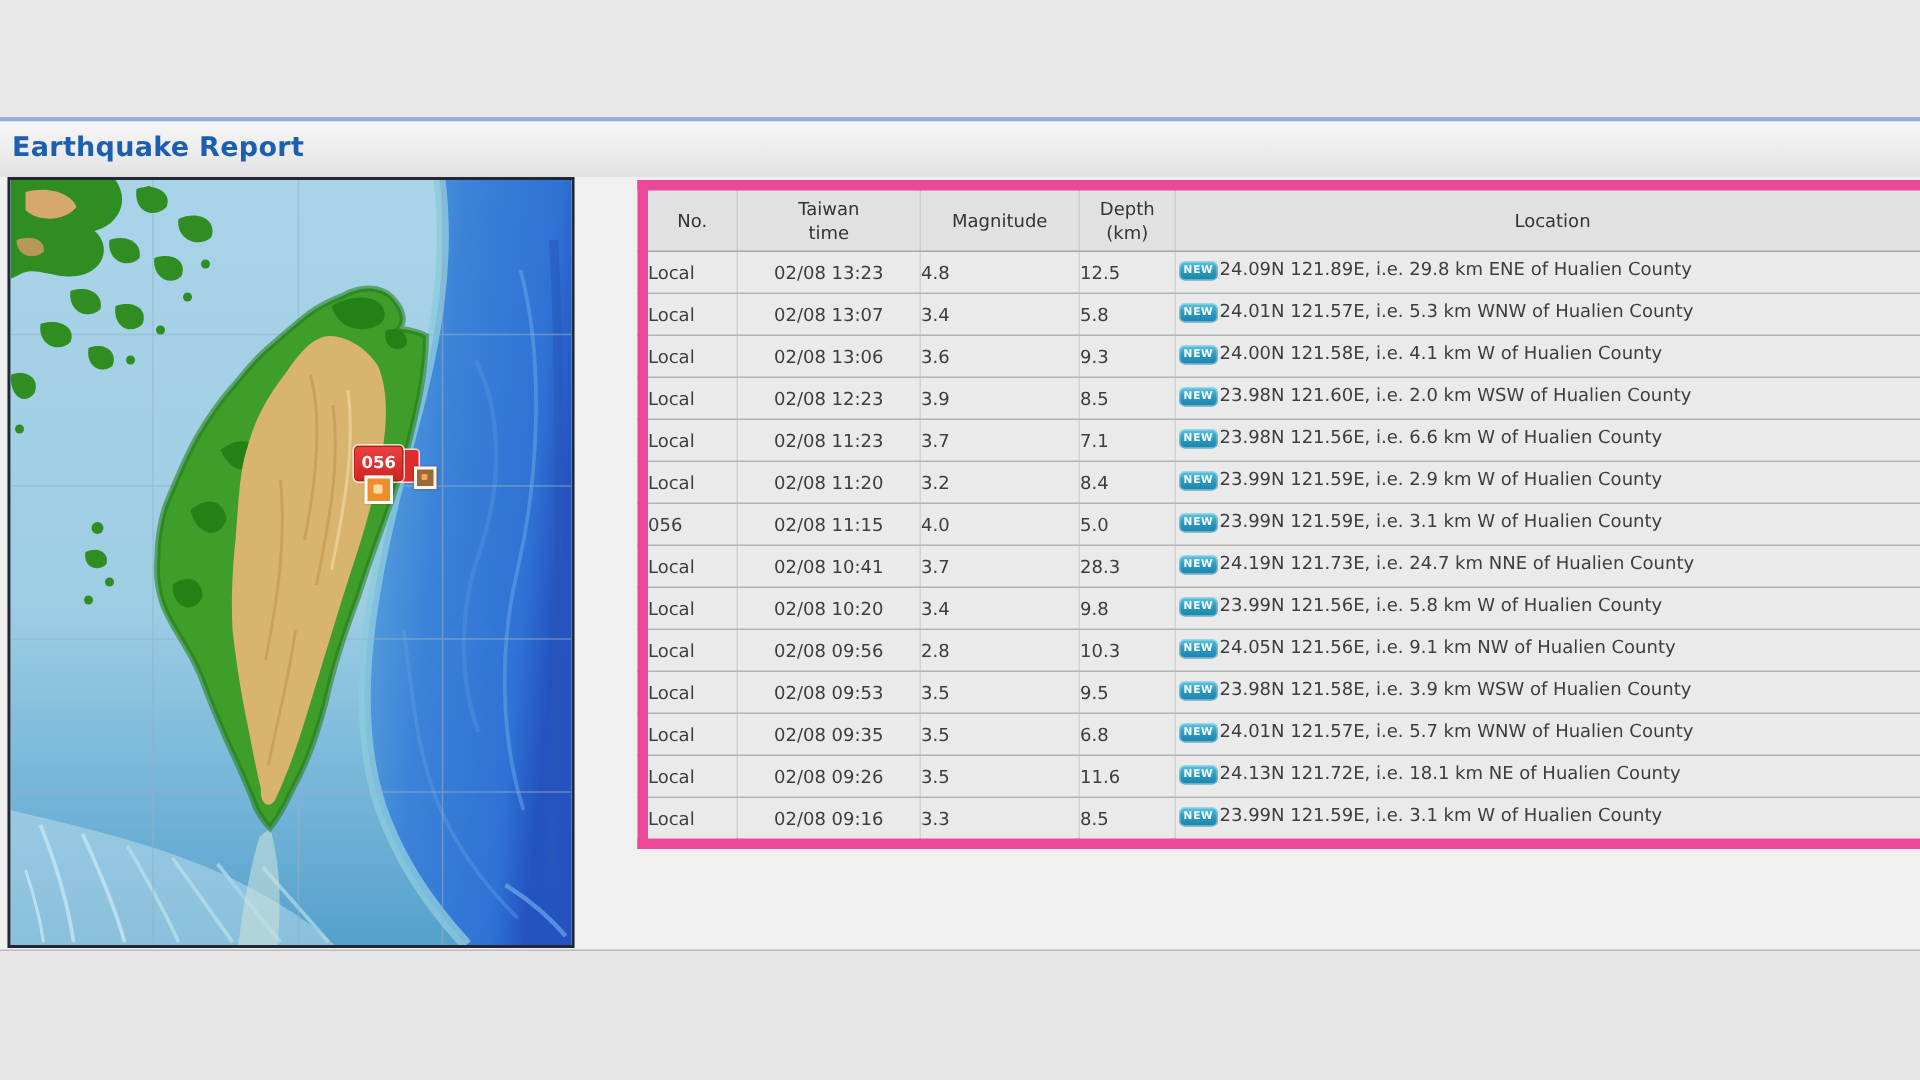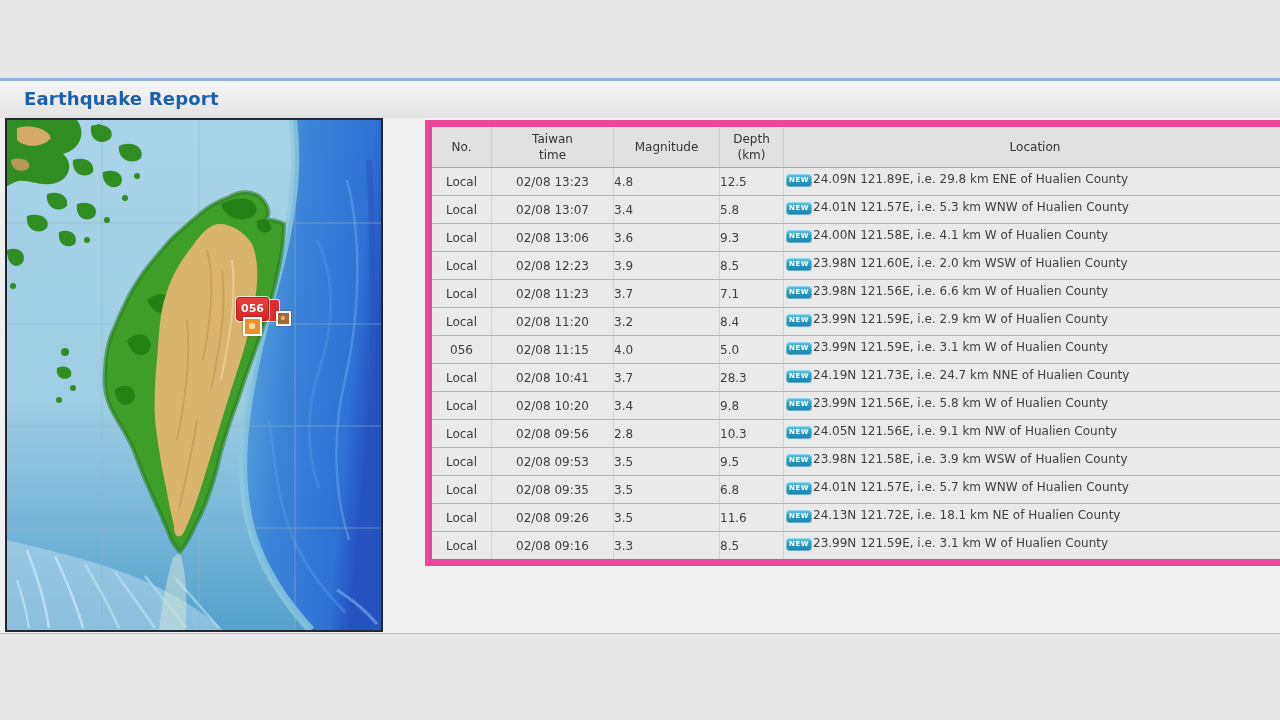--- a/index.html
+++ b/index.html
@@ -7,21 +7,21 @@
     width:1280px; height:720px; overflow:hidden; position:relative;
     background:#e8e8e8; font-family:"DejaVu Sans","Liberation Sans",sans-serif;
   }
   .top-strip { position:absolute; left:0; top:0; width:1280px; height:78px; background:#e8e8e8; }
   .blue-rule { position:absolute; left:0; top:78px; width:1280px; height:3px; background:#97aedd; }
   .heading-band {
     position:absolute; left:0; top:81px; width:1280px; height:37px;
     background:linear-gradient(180deg,#f6f6f6 0%,#ececec 55%,#e2e2e2 100%);
   }
   .page-title {
-    position:absolute; left:24px; top:7px; font-size:18px; font-weight:bold;
+    position:absolute; left:8px; top:7px; font-size:18px; font-weight:bold;
     color:#1c5fae; letter-spacing:0.2px;
   }
   .content { position:absolute; left:0; top:118px; width:1280px; height:515px; background:#f0f0f0; }
   .bottom-strip { position:absolute; left:0; top:633px; width:1280px; height:87px; background:#e7e7e7; border-top:1px solid #bcbcbc; }
 
   
   .map-frame {
     position:absolute; left:5px; top:0px; width:374px; height:510px;
     border:2px solid #222733; background:#a9d3e8; overflow:hidden;
   }
@@ -59,21 +59,21 @@
     border-top:1px solid #b2b2b2; border-bottom:1px solid #a6a6a6;
     border-left:1px solid #cdcdcd; border-right:1px solid #cdcdcd;
     padding:0;
   }
   .eq-table td {
     height:27px; font-size:12px; color:#3d3d3d; padding:0; white-space:nowrap; overflow:hidden;
     border-top:1px solid #b3b3b3; border-bottom:1px solid #b3b3b3;
     border-left:1px solid #d3d3d3; border-right:1px solid #d3d3d3;
     background:#eaeaea;
   }
-  .cell-no        { padding-left:13px;text-align:center; }
+  .cell-no        { padding-left:13px; }
   .cell-time      { text-align:center; }
   .cell-magnitude { padding-left:13px; }
   .cell-depth     { padding-left:12px; }
   .cell-location  { padding-left:3px; }
   .new-badge {
     display:inline-block; min-width:26px; height:13px; line-height:13px;
     margin:0 1px 4px 2px; border-radius:4px;
     background:linear-gradient(180deg,#66c6e1 0%,#2d9ec4 45%,#1a82ac 100%);
     box-shadow:inset 0 0 0 1px rgba(255,255,255,0.35);
     color:#fff; font-size:7px; font-weight:bold; text-align:center;

